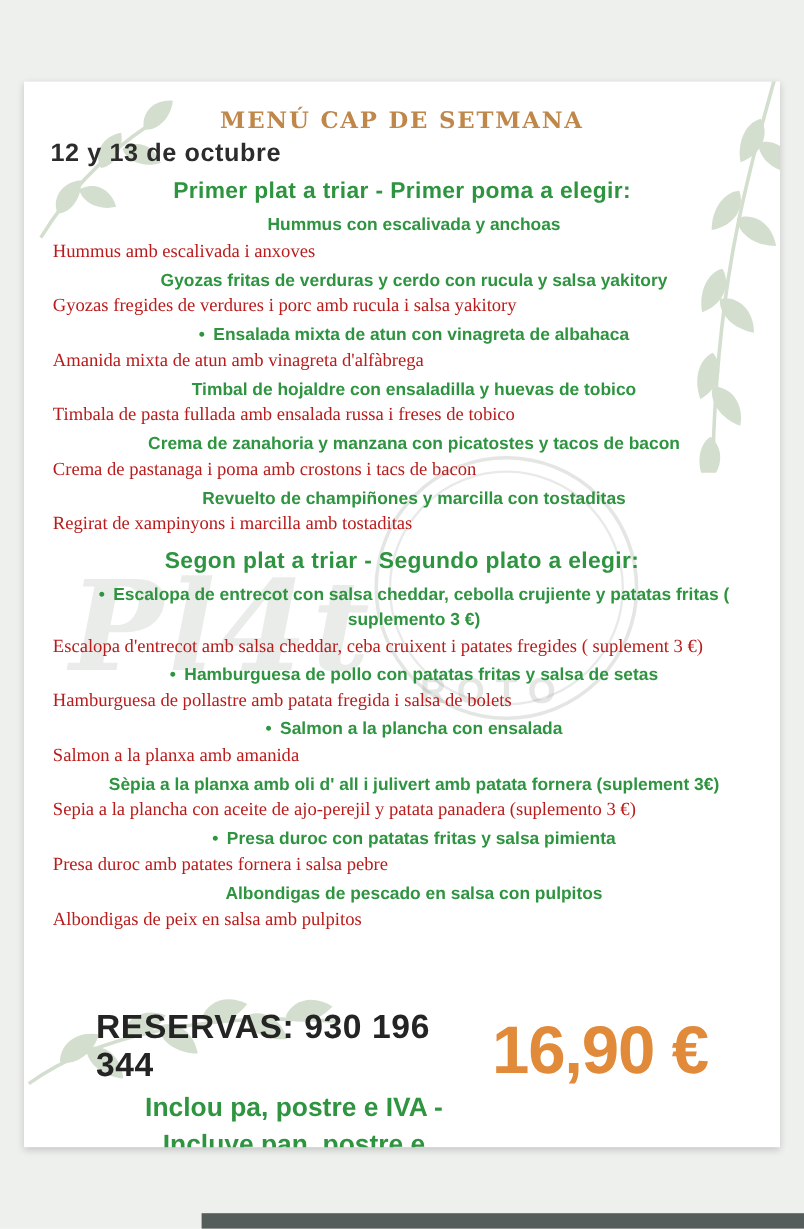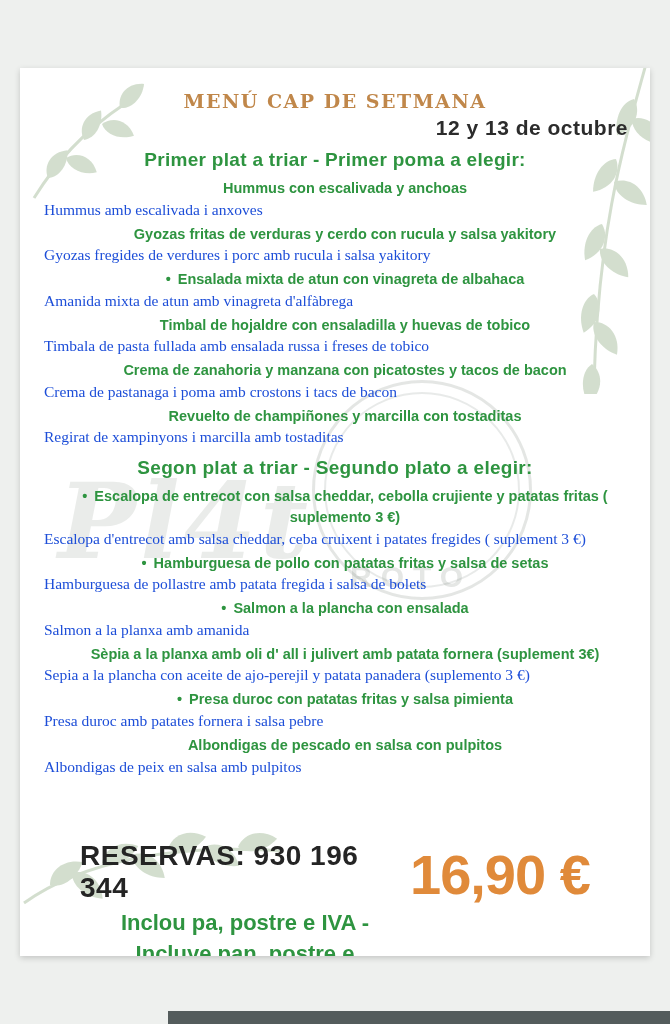--- a/index.html
+++ b/index.html
@@ -39,39 +39,39 @@
     font-size:30px;letter-spacing:9px;color:rgba(125,135,127,.20);
   }
   
   .content{position:relative;z-index:2;padding:16px 22px 0 22px;}
   .title{
     text-align:center;margin:6px 0 2px 0;
     font-family:"DejaVu Serif",serif;font-weight:bold;
     font-size:19px;letter-spacing:1.5px;color:#c0874a;
   }
   .date{
-    text-align:right;margin-top:4px;
+    text-align:left;margin-top:4px;
     font-size:21px;font-weight:bold;color:#2c2c2c;letter-spacing:.5px;
   }
   .section-header{
     text-align:center;margin:9px 0 7px 0;
     font-size:19px;font-weight:bold;color:#2e9440;letter-spacing:.3px;
   }
   .menu-section{margin-bottom:2px;}
   .item{margin-bottom:3px;}
   .line-green{
     padding-left:20px;
     font-family:"Liberation Sans",sans-serif;font-weight:bold;
     font-size:14.5px;line-height:1.42;color:#2e9440;text-align:center;
   }
   .line-green .bullet{margin-right:7px;}
   .line-black{
     padding-left:2px;
     font-family:"Liberation Serif","DejaVu Serif",serif;
-    font-size:15.5px;line-height:1.42;color:#1d4ed8;
+    font-size:15.5px;line-height:1.42;color:#b91c1c;
   }
   
   .footer{
     position:absolute;z-index:2;left:22px;right:22px;top:772px;
     display:flex;align-items:flex-start;
   }
   .footer-left{width:368px;padding-left:38px;box-sizing:border-box;}
   .reservas{
     font-size:28px;font-weight:bold;color:#242424;letter-spacing:.5px;
     font-family:"Liberation Sans",sans-serif;

